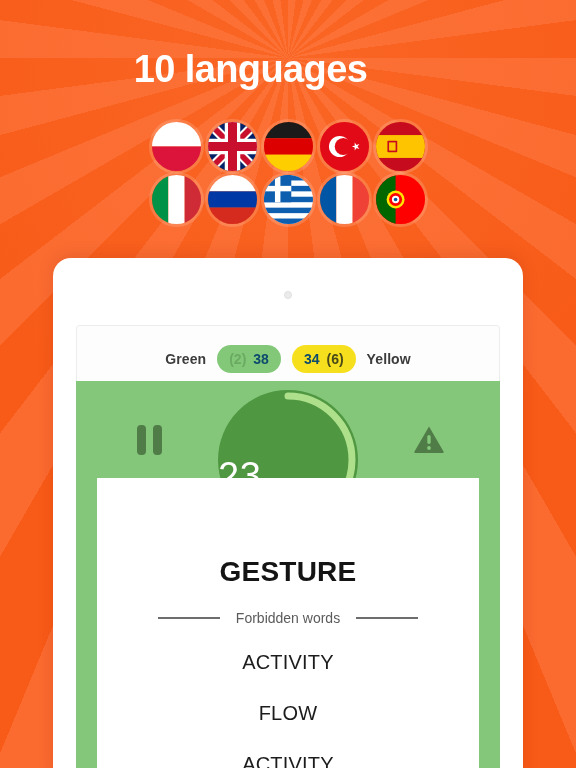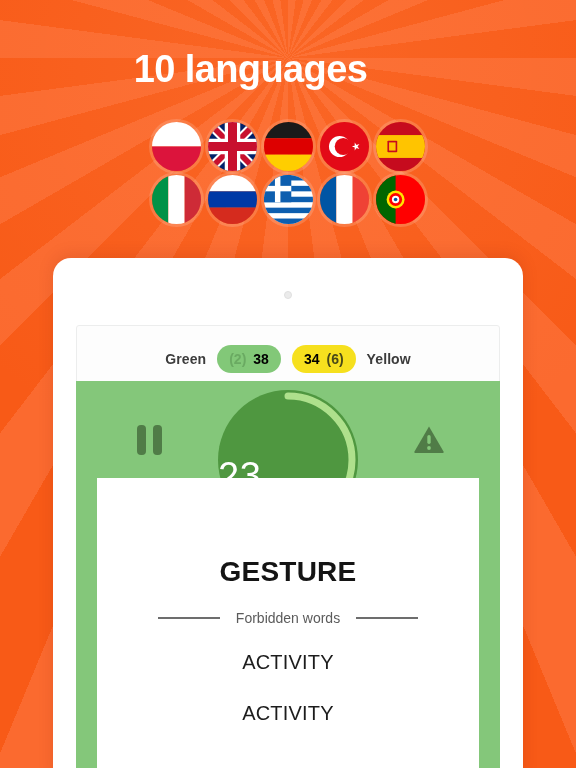--- a/index.html
+++ b/index.html
@@ -150,21 +150,21 @@
     align-items: center;
     justify-content: center;
     gap: 7px;
     padding: 0 12px;
     box-sizing: border-box;
     font-size: 14px;
     font-weight: bold;
   }
   .pill-green { background: #82c878; }
   .pill-yellow { background: #f6e01e; }
-  .pill .main { color: #000000; }
+  .pill .main { color: #0c4a6e; }
   .pill-green .sub { color: #6aaa62; }
   .pill-yellow .sub { color: #4a4a18; }
 
   
   .playarea {
     position: absolute;
     left: 0;
     top: 56px;
     width: 424px;
     height: 397px;
@@ -436,20 +436,21 @@
           <div class="word-title">GESTURE</div>
 
           <div class="divider-row">
             <span class="line"></span>
             <span class="cap">Forbidden words</span>
             <span class="line"></span>
           </div>
 
           <div class="forbidden">
             <div>ACTIVITY</div>
+            <div>FLOW</div>
             <div>ACTIVITY</div>
           </div>
         </div>
 
       </div>
     </div>
   </div>
 </div>
 
 </body></html>

